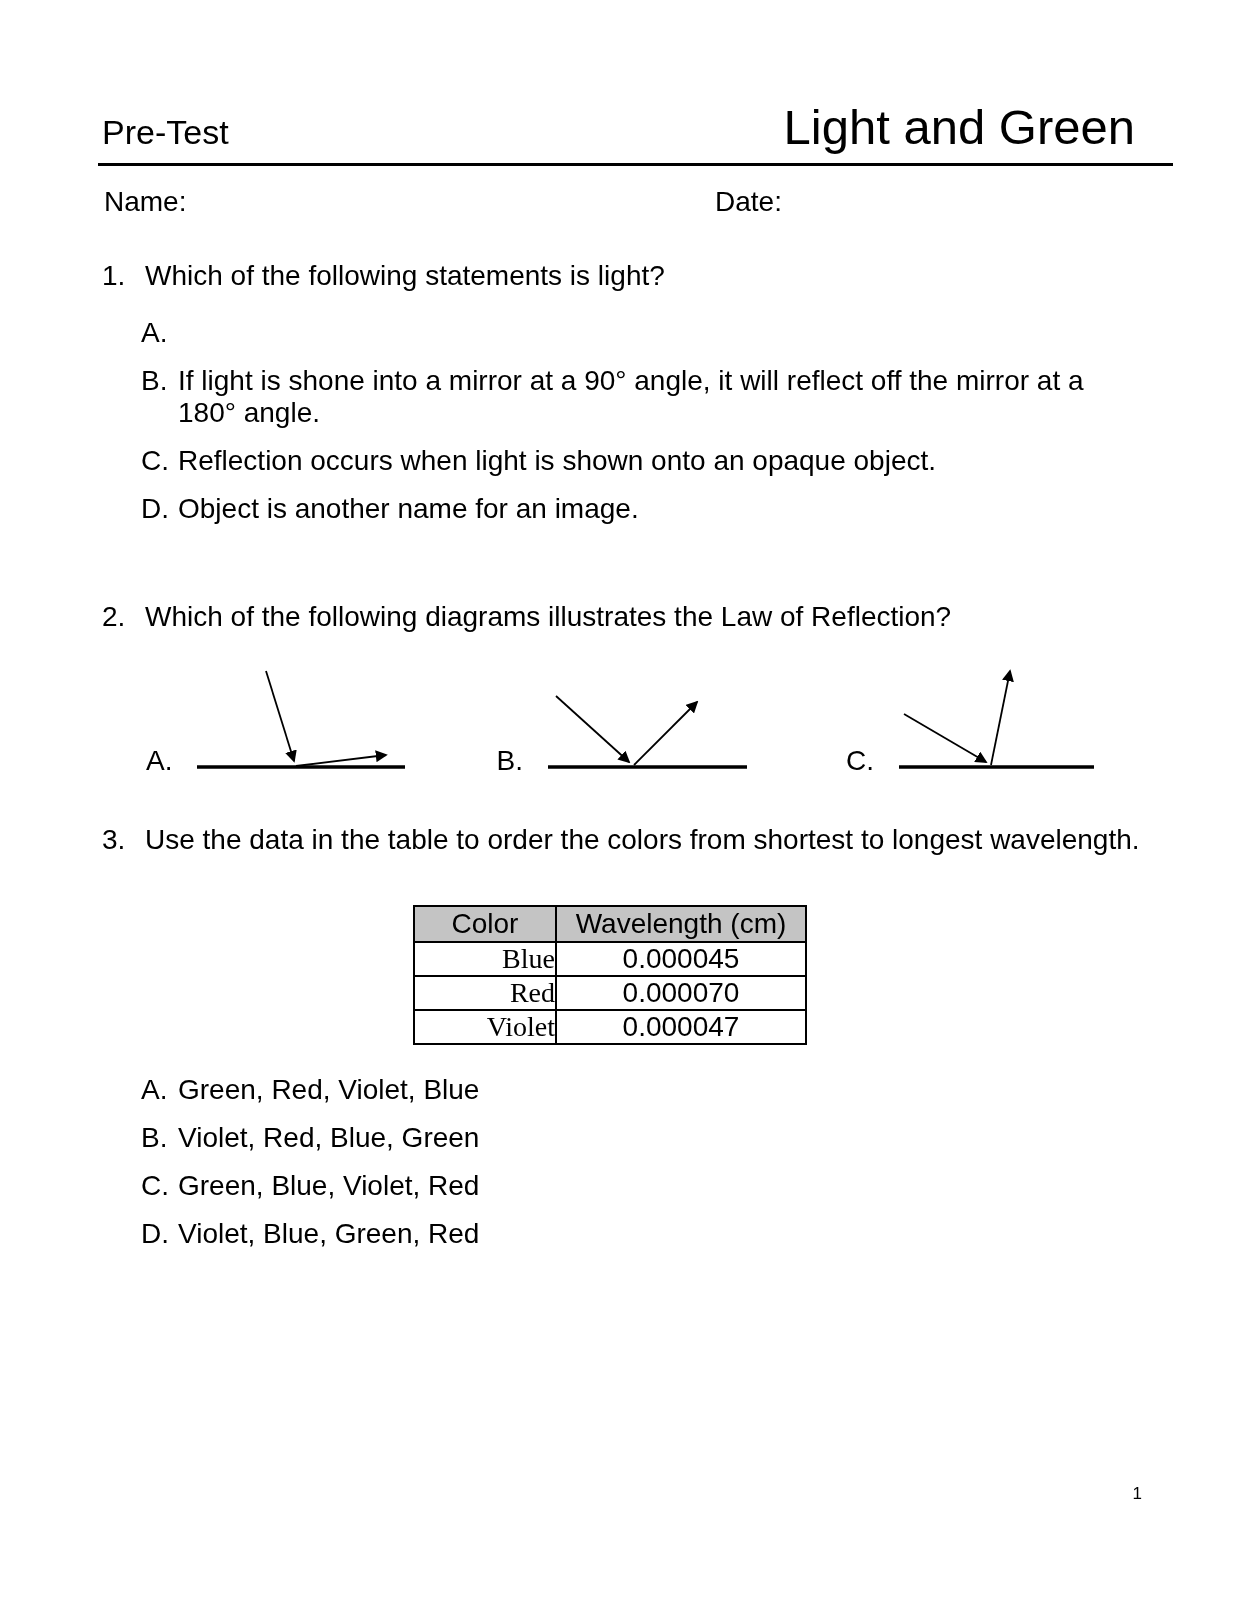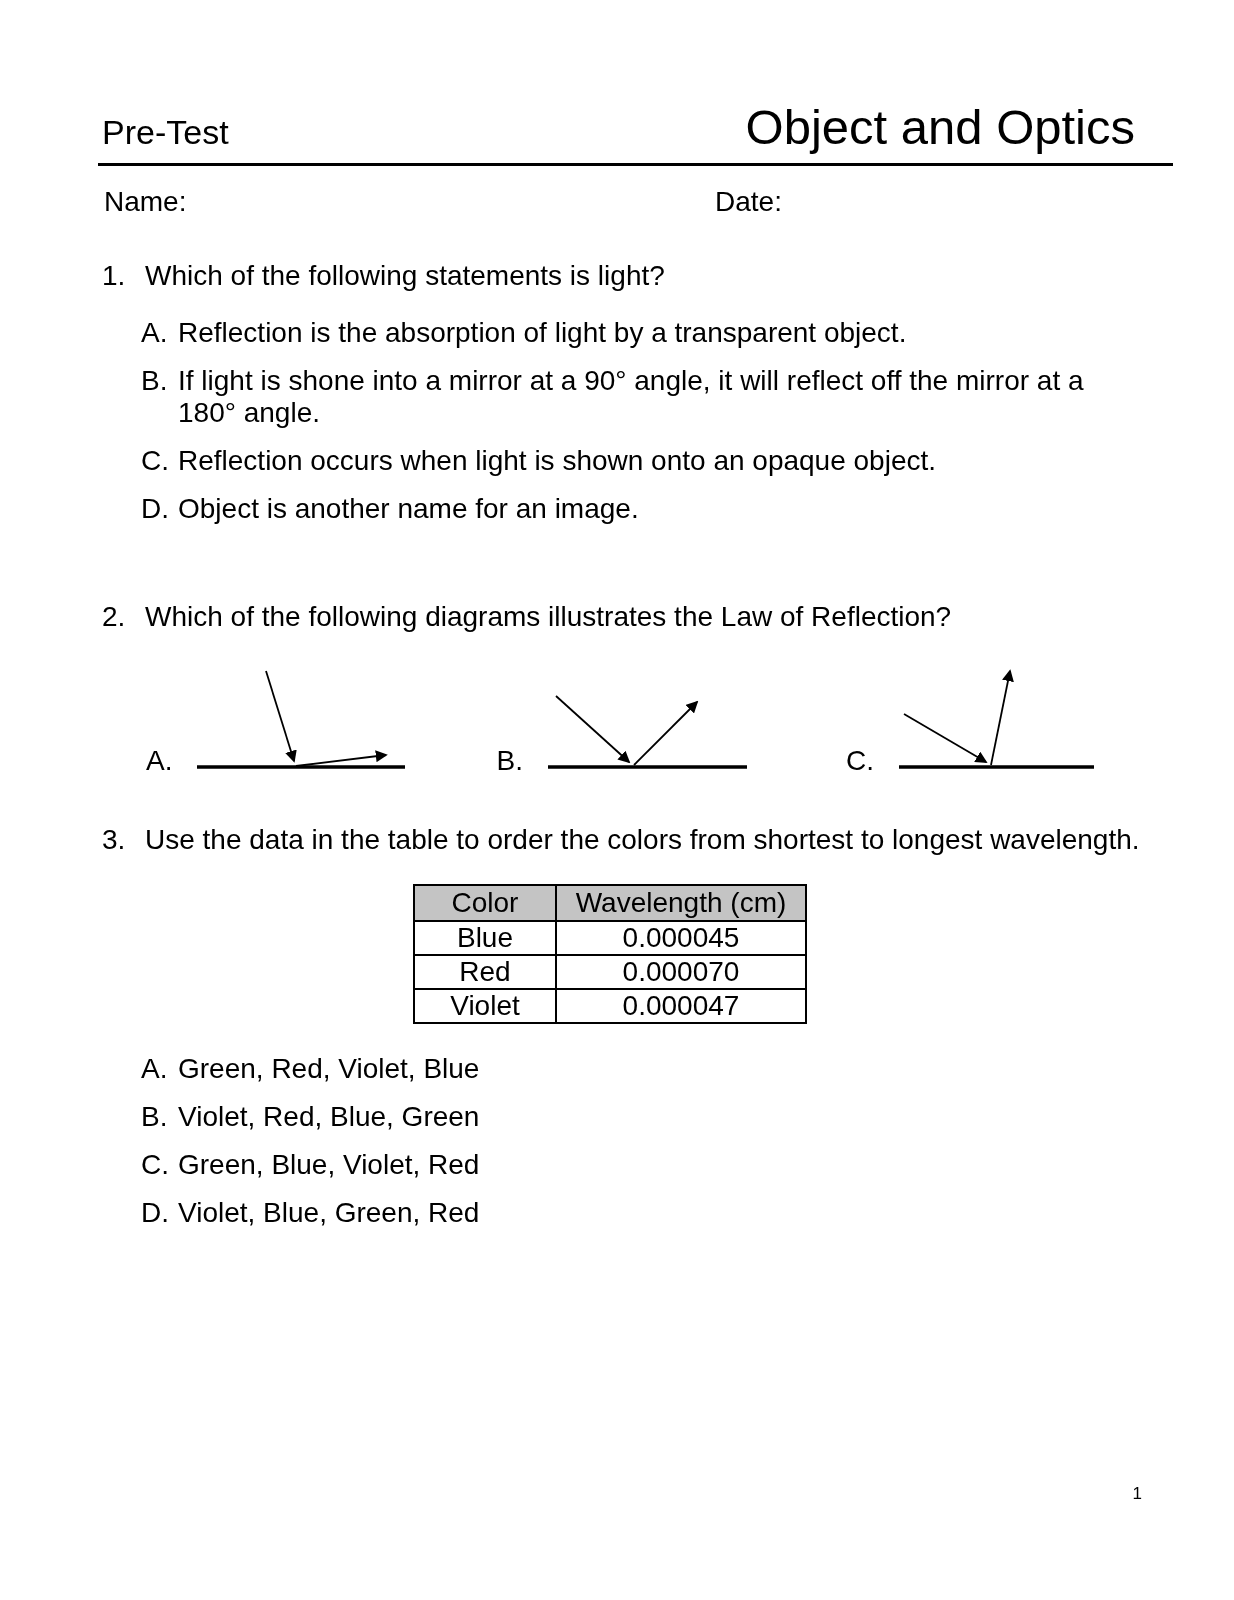--- a/index.html
+++ b/index.html
@@ -49,61 +49,60 @@
 
   
   .diagrams { display: flex; align-items: flex-end; margin-left: 146px; margin-top: 24px; height: 122px; }
   .diagram { display: flex; align-items: flex-end; }
   .diagram-label { margin-right: 24px; margin-bottom: 4px; line-height: 28px; }
   .diagram-b { margin-left: 90px; }
   .diagram-c { margin-left: 98px; }
   .diagram svg { display: block; }
 
   
-  table.wave-table { border-collapse: collapse; margin: 28px 0 0 413px; }
+  table.wave-table { border-collapse: collapse; margin: 49px 0 0 413px; }
   .wave-table th, .wave-table td {
     border: 2px solid #000;
     font-size: 28px;
     font-weight: normal;
     padding: 0;
   }
   .wave-table th { background: #c4c4c4; height: 34px; text-align: center; }
   .wave-table td { height: 30px; }
   .col-color { width: 140px; }
   .col-wave  { width: 248px; }
-  .cell-color { text-align: center; padding-left: 8px; }
+  .cell-color { text-align: right; padding-left: 8px; font-family: Liberation Serif, serif; }
   .cell-wave  { text-align: center; }
 
   
   .footer { position: absolute; left: 104px; top: 1484px; font-size: 17px; line-height: 21px; }
   .page-num { position: absolute; right: 92px; top: 1484px; font-size: 17px; }
 </style>
 </head>
 <body>
 
 <div class="page">
 
   <div class="header">
     <span class="title-left">Pre-Test</span>
-    <span class="title-right">Object and Optics</span>
+    <span class="title-right">Light and Green</span>
   </div>
 
   <div class="name-row">
     <span>Name:</span>
     <span class="date-label">Date:</span>
   </div>
 
   <div class="question" id="q1">
     <span class="q-num">1.</span>
     <span class="q-text">Which of the following statements is light?</span>
   </div>
   <div class="options options-q1">
     <div class="option">
       <span class="opt-letter">A.</span>
-      <span class="opt-text">Reflection is the absorption of light by a transparent object.</span>
     </div>
     <div class="option">
       <span class="opt-letter">B.</span>
       <span class="opt-text">If light is shone into a mirror at a 90° angle, it will reflect off the mirror at a 180° angle.</span>
     </div>
     <div class="option">
       <span class="opt-letter">C.</span>
       <span class="opt-text">Reflection occurs when light is shown onto an opaque object.</span>
     </div>
     <div class="option">

